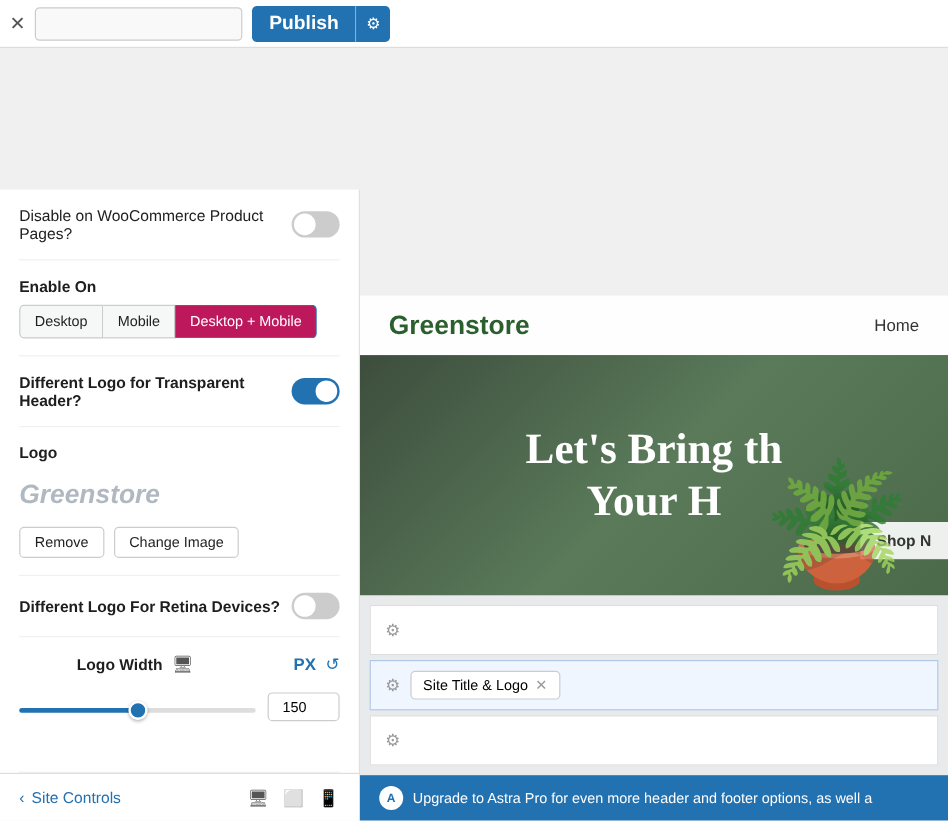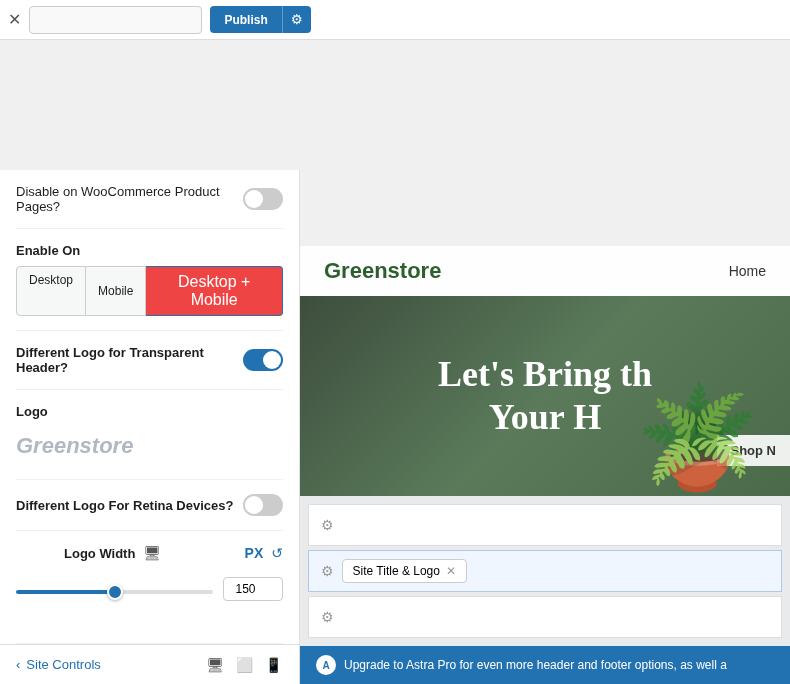--- a/index.html
+++ b/index.html
@@ -6,21 +6,21 @@
     body { font-family: -apple-system, BlinkMacSystemFont, 'Segoe UI', sans-serif; font-size: 13px; background: #f0f0f1; width: 790px; height: 684px; overflow: hidden; display: flex; flex-direction: column; }
 
     
     .top-bar {
       display: flex; align-items: center; background: #fff; border-bottom: 1px solid #ddd;
       height: 40px; flex-shrink: 0; z-index: 10;
     }
     .top-bar-left { display: flex; align-items: center; width: 300px; padding: 0 8px; gap: 8px; }
     .close-btn { width: 28px; height: 28px; display: flex; align-items: center; justify-content: center; cursor: pointer; color: #555; font-size: 16px; }
     .search-bar { flex: 1; height: 28px; border: 1px solid #ccc; border-radius: 4px; padding: 0 8px; font-size: 12px; background: #f9f9f9; }
-    .publish-btn { background: #2271b1; color: #fff; border: none; border-radius: 4px 0 0 4px; padding: 6px 14px; font-size: 12px; font-weight: 600; cursor: pointer; }
+    .publish-btn { background: #2271b1; color: #fff; border: none; border-radius: 4px 0 0 4px; padding: 6px 14px; font-size: 16px; font-weight: 600; cursor: pointer; }
     .publish-settings-btn { background: #2271b1; color: #fff; border: none; border-left: 1px solid rgba(255,255,255,0.3); border-radius: 0 4px 4px 0; padding: 6px 8px; cursor: pointer; }
 
     
     .main-content { display: flex; flex: 1; overflow: hidden; align-items: flex-end; }
 
     
     .left-panel { width: 300px; background: #fff; border-right: 1px solid #e0e0e0; display: flex; flex-direction: column; overflow-y: auto; flex-shrink: 0; }
     .panel-body { padding: 0 16px; flex: 1; }
 
     .setting-row { padding: 14px 0; border-bottom: 1px solid #f0f0f0; display: flex; align-items: center; justify-content: space-between; }
@@ -113,35 +113,39 @@
           <input type="checkbox" style="">
           <span class="toggle-slider"></span>
         </label>
       </div>
 
       <div class="setting-row vertical">
         <span class="setting-label bold">Enable On</span>
         <div class="btn-group">
           <button class="btn-group" style="padding:6px 12px; border:1px solid #ccc; background:#f6f7f7; font-size:12px; cursor:pointer; border-radius:4px 0 0 4px;">Desktop</button>
           <button style="padding:6px 12px; border:1px solid #ccc; border-left:none; background:#f6f7f7; font-size:12px; cursor:pointer;">Mobile</button>
-          <button style="padding:6px 12px; border:1px solid #2271b1; border-left:none; background:#ef4444; color:#fff; font-size:16px; cursor:pointer; border-radius:0 4px 4px 0;">Desktop + Mobile</button>
+          <button style="padding:6px 12px; border:1px solid #2271b1; border-left:none; background:#be185d; color:#fff; font-size:12px; cursor:pointer; border-radius:0 4px 4px 0;">Desktop + Mobile</button>
         </div>
       </div>
 
       <div class="setting-row">
         <span class="setting-label bold">Different Logo for Transparent Header?</span>
         <label class="toggle">
           <input type="checkbox" checked="" style="">
           <span class="toggle-slider"></span>
         </label>
       </div>
 
       <div class="setting-row vertical">
         <span class="setting-label bold">Logo</span>
         <div class="logo-preview">Greenstore</div>
+        <div style="display:flex; gap:8px;">
+          <button class="btn-outline">Remove</button>
+          <button class="btn-outline">Change Image</button>
+        </div>
       </div>
 
       <div class="setting-row">
         <span class="setting-label bold">Different Logo For Retina Devices?</span>
         <label class="toggle">
           <input type="checkbox" style="">
           <span class="toggle-slider"></span>
         </label>
       </div>
 

